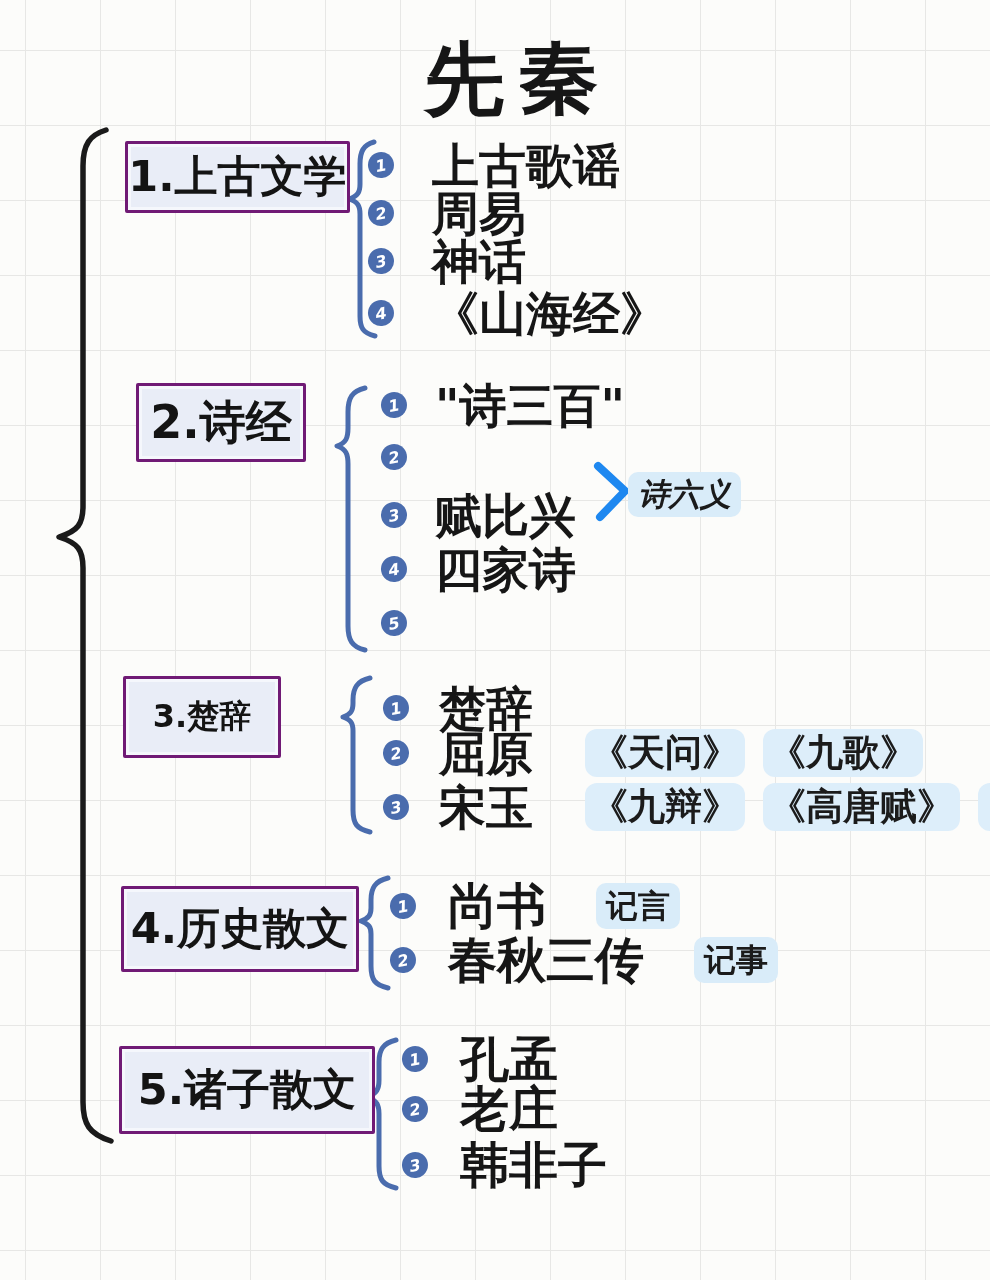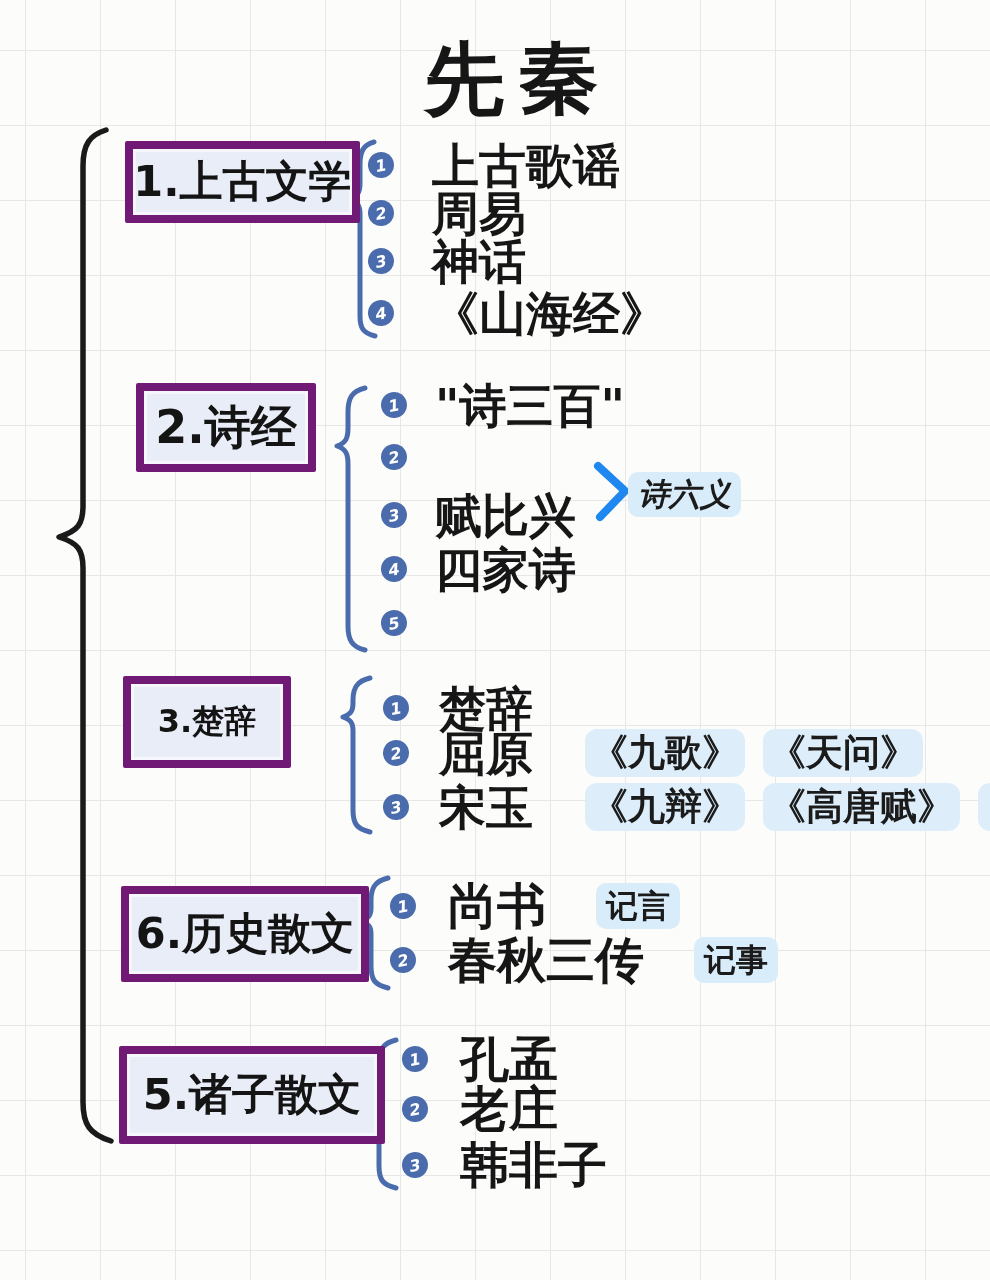--- a/index.html
+++ b/index.html
@@ -11,21 +11,21 @@
       linear-gradient(to right,#e7e7e5 1px,transparent 1px),
       linear-gradient(to bottom,#e7e7e5 1px,transparent 1px);
     background-size:75px 75px;
     background-position:25px 50px;
     color:#161616;
   }
   .abs{position:absolute;}
   .hw{font-weight:700;color:#161616;}
   .title{font-size:80px;letter-spacing:14px;transform:rotate(-1deg);}
   .sec-box{
-    position:absolute;border:8px solid #701a75;background:#e9edf7;
+    position:absolute;border:3px solid #701a75;background:#e9edf7;
     box-shadow:inset 0 0 0 3px #f5f7fc;border-radius:2px;
     display:flex;align-items:center;justify-content:center;
     font-weight:700;color:#141414;white-space:nowrap;
   }
   .row{position:absolute;display:flex;align-items:center;white-space:nowrap;}
   .badge{
     width:26px;height:26px;border-radius:50%;background:#4a6cad;color:#ffffff;
     display:flex;align-items:center;justify-content:center;
     font-size:16px;font-style:italic;font-weight:700;flex:none;
     transform:rotate(-10deg);
@@ -102,35 +102,35 @@
 
 <div class="sec-box hw" style="left:123px;top:676px;width:152px;height:76px;font-size:32px;">3.楚辞</div>
 <div class="row" style="left:383px;top:682px;height:52px;gap:30px;">
   <span class="badge">1</span>
   <span class="txt">楚辞</span>
 </div>
 <div class="row" style="left:383px;top:727px;height:52px;gap:30px;">
   <span class="badge">2</span>
   <span class="txt">屈原</span>
   <span class="works">
+    <span class="work">《天问》</span>
     <span class="work">《九歌》</span>
-    <span class="work">《天问》</span>
   </span>
 </div>
 <div class="row" style="left:383px;top:781px;height:52px;gap:30px;">
   <span class="badge">3</span>
   <span class="txt">宋玉</span>
   <span class="works">
     <span class="work">《九辩》</span>
     <span class="work">《高唐赋》</span>
     <span class="work">《神女赋》</span>
   </span>
 </div>
 
-<div class="sec-box hw" style="left:121px;top:886px;width:232px;height:80px;font-size:43px;">6.历史散文</div>
+<div class="sec-box hw" style="left:121px;top:886px;width:232px;height:80px;font-size:43px;">4.历史散文</div>
 <div class="row" style="left:390px;top:880px;height:52px;gap:32px;">
   <span class="badge">1</span>
   <span class="txt" style="font-size:49px;">尚书</span>
   <span class="pill gap18">记言</span>
 </div>
 <div class="row" style="left:390px;top:934px;height:52px;gap:32px;">
   <span class="badge">2</span>
   <span class="txt" style="font-size:49px;">春秋三传</span>
   <span class="pill gap18">记事</span>
 </div>

